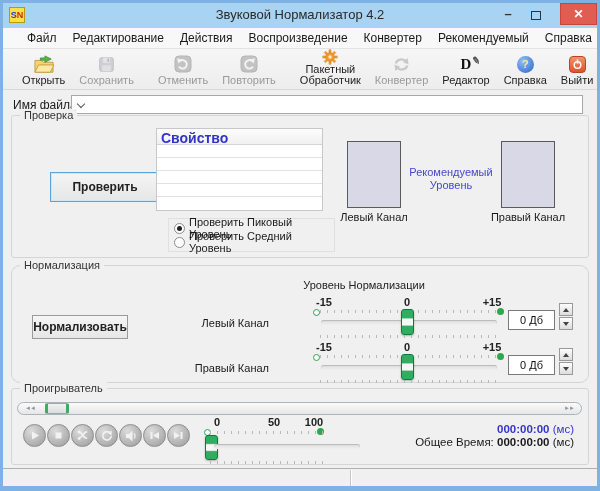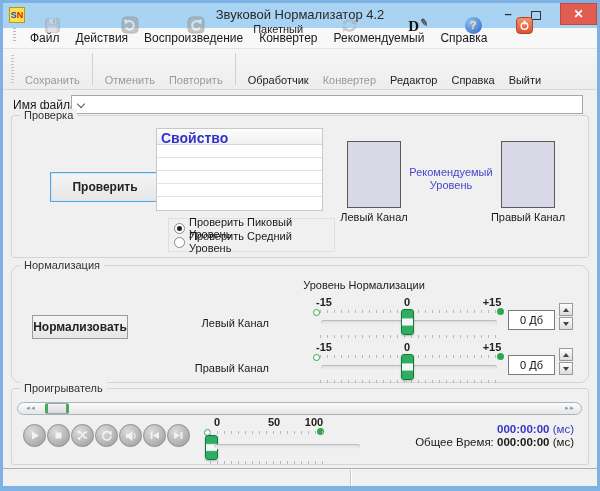--- a/index.html
+++ b/index.html
@@ -27,21 +27,21 @@
              border-bottom:1px solid #e3e3e3; display:flex; align-items:flex-start; padding-left:10px; }
   .menubar::before { content:""; width:3px; height:14px; margin-right:6px;
              background-image:repeating-linear-gradient(#bbb 0 1px, transparent 1px 3px); }
   .menu-item { padding:0 8px; font-size:12px; color:#1a1a1a; line-height:20px; }
   
   .toolbar { position:absolute; left:0; top:46px; right:0; height:41px; background:linear-gradient(#f6f6f6,#ededed);
              border-bottom:1px solid #d8d8d8; display:flex; align-items:stretch; padding-left:8px; }
   .toolbar::before { content:""; width:3px; height:28px; align-self:center; margin-right:4px;
              background-image:repeating-linear-gradient(#c4c4c4 0 1px, transparent 1px 3px); }
   .tbtn { display:flex; flex-direction:column; align-items:center; justify-content:flex-end;
-          padding:2px 7px 3px; font-size:11px; color:#222;gap:40px; }
+          padding:2px 7px 3px; font-size:11px; color:#222; }
   .tbtn .ticon { height:20px; display:flex; align-items:center; justify-content:center; margin-bottom:1px; }
   .tbtn.disabled { color:#9a9a9a; }
   .tbtn.disabled svg { opacity:.55; }
   .tlabel { white-space:nowrap; line-height:11px; }
   .tsep { width:1px; background:#d0d0d0; margin:4px 5px; }
   .batch .tlabel { text-align:center; }
   .dlet { font:bold 15px/15px "Liberation Serif","DejaVu Serif",serif; color:#111; position:relative; }
   .dlet .pencil { position:absolute; right:-9px; top:-4px; font-size:10px; color:#555; transform:rotate(10deg); }
   .helpcirc { width:17px; height:17px; border-radius:50%; background:radial-gradient(circle at 35% 30%,#8fc0f5,#2a62c8);
               color:#ffe98a; font:bold 11px/17px "Liberation Sans",sans-serif; text-align:center; }
@@ -123,28 +123,39 @@
     <span class="title">Звуковой Нормализатор 4.2</span>
     <span class="win-min">–</span>
     <span class="win-max">
         <span class="maxbox"></span>
       </span>
     <span class="win-close">✕</span>
   </div>
 
   <div class="menubar">
     <span class="menu-item">Файл</span>
+    <span class="menu-item">Редактирование</span>
     <span class="menu-item">Действия</span>
     <span class="menu-item">Воспроизведение</span>
     <span class="menu-item">Конвертер</span>
     <span class="menu-item">Рекомендуемый</span>
     <span class="menu-item">Справка</span>
   </div>
 
   <div class="toolbar">
+    <div class="tbtn">
+      <span class="ticon">
+        <svg width="22" height="19" viewBox="0 0 24 21">
+            <path d="M2 6 h7 l2 2 h11 v11 H2 z" fill="#f7d370" stroke="#c09a40"></path>
+            <path d="M2 19 l4 -8 h17 l-4 8 z" fill="#fce9a8" stroke="#c09a40"></path>
+            <path d="M13 1 l7 3.5 -7 3.5 v-2.2 h-5 v-2.6 h5 z" fill="#58b344" stroke="#3a8a2e" stroke-width="0.8"></path>
+          </svg>
+      </span>
+      <span class="tlabel">Открыть</span>
+    </div>
     <div class="tbtn disabled">
       <span class="ticon">
         <svg width="17" height="17" viewBox="0 0 20 20">
             <rect x="2" y="2" width="16" height="16" rx="2" fill="#b4b4bc" stroke="#8e8e96"></rect>
             <rect x="6" y="2" width="8" height="6" fill="#d8d8e0"></rect>
             <rect x="11" y="3" width="2" height="4" fill="#8e8e96"></rect>
             <rect x="5" y="11" width="10" height="7" fill="#d2d2da"></rect>
           </svg>
       </span>
       <span class="tlabel">Сохранить</span>

